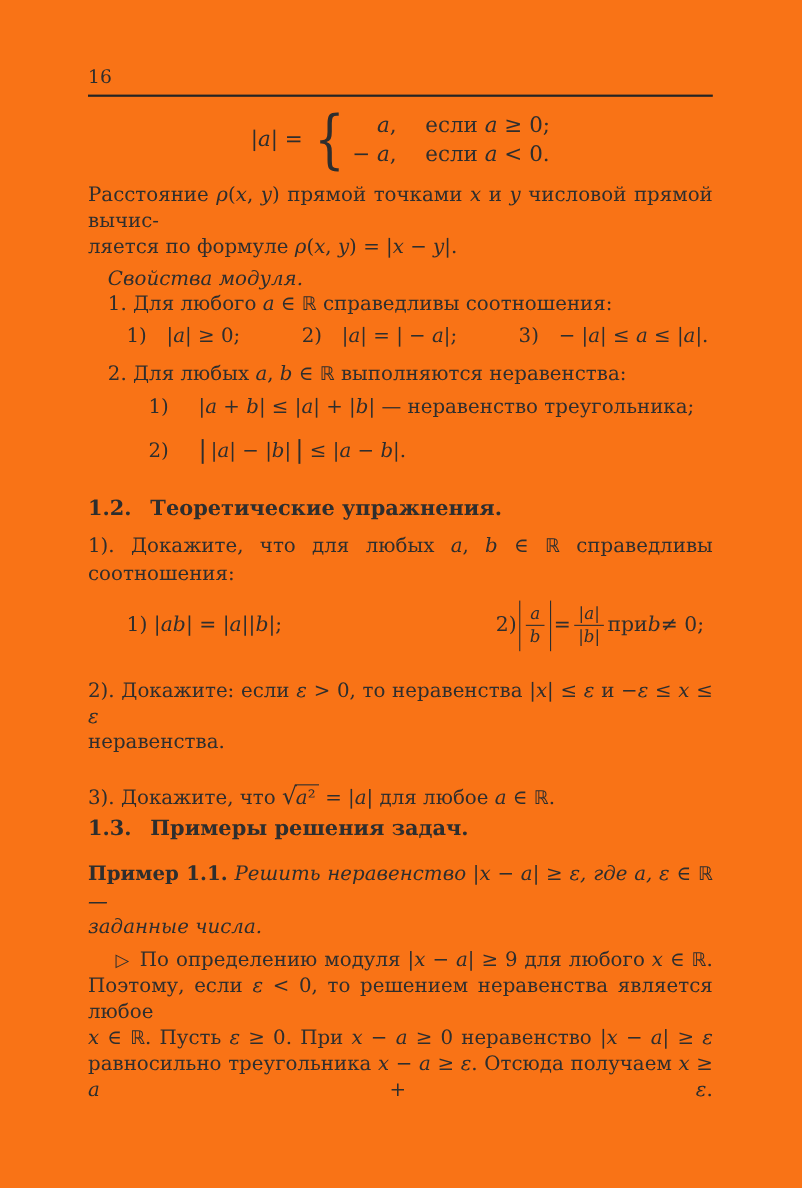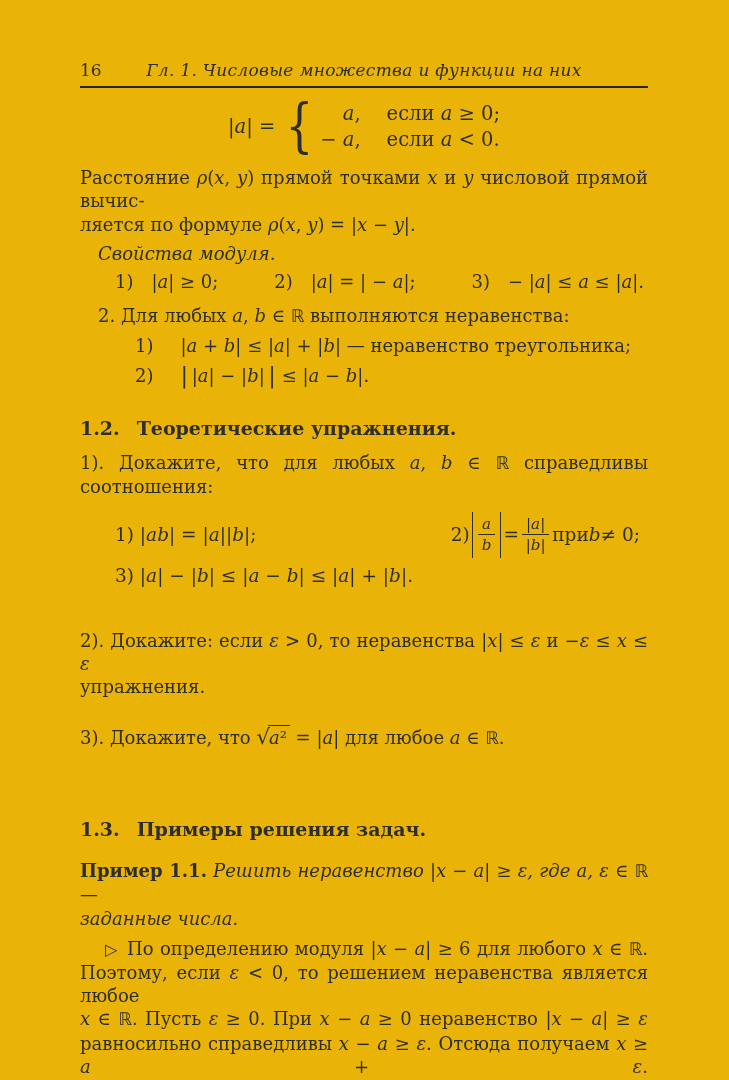--- a/index.html
+++ b/index.html
@@ -1,17 +1,17 @@
 <!DOCTYPE html>
 <html><head>
 <meta charset="utf-8">
 <style>
   html,body{margin:0;padding:0;background:#888;}
   .page{
-    width:729px;height:1080px;background:#eab308;overflow:hidden;
+    width:729px;height:1080px;background:#f97316;overflow:hidden;
     font-family:"DejaVu Serif","Liberation Serif",serif;
     color:#2e2e2e;position:relative;margin:0 auto;
     font-size:18px;line-height:23.2px;
   }
   .content{padding:0 81px 0 80px;}
   
   .page-header{
     margin-top:60px;position:relative;height:22px;
     border-bottom:2.5px solid #242424;padding-bottom:4px;
     font-size:17px;line-height:20px;
@@ -29,32 +29,32 @@
   .line{min-height:23.2px;}
   .jl{text-align:justify;text-align-last:justify;}
   .ind{text-indent:25px;}
   .indent18{text-indent:18px;}
   .italic{font-style:italic;}
   .para{margin-top:9px;}
   .dist-para{margin-top:12px;}
   .props-title{margin-top:6px;}
   .rel-row{display:flex;justify-content:space-between;padding:0 4px 0 35px;margin-top:4px;line-height:26px;}
   .sub{padding-left:55px;margin-top:5px;line-height:26px;}
-  .sub2{margin-top:3px;}
+  .sub2{margin-top:13px;}
   
   .sec-heading{font-weight:bold;font-size:19px;line-height:24px;}
   .h12{margin-top:27px;}
-  .h13{margin-top:64px;}
+  .h13{}
   .sec-num{margin-right:17px;}
   .ex-intro{margin-top:11px;}
   
   .f-row{display:flex;justify-content:space-between;align-items:center;padding:0 8px 0 35px;margin-top:8px;min-height:56px;font-size:18.5px;}
   .f-cell{display:inline-flex;align-items:center;}
   .f-row3{padding-left:35px;margin-top:0;font-size:18.5px;line-height:26px;}
-  .ex2{margin-top:40px;}
+  .ex2{margin-top:20px;}
   .ex3{margin-top:24px;line-height:30px;}
   .example-para{margin-top:18px;}
   .solution{margin-top:7px;}
   
   .s-i{font-style:italic;}
   .s-b{font-weight:bold;margin-top:14px;}
   .s-bb{font-family:"DejaVu Sans","Liberation Sans",sans-serif;font-size:.95em;}
   .s-tri{font-family:"DejaVu Sans","Liberation Sans",sans-serif;font-size:.9em;}
   .s-big{font-size:1.25em;vertical-align:-1px;}
   
@@ -68,40 +68,40 @@
   .radicand{border-top:1.5px solid #2e2e2e;padding:1px 3px 0 1px;margin-left:-2px;}
 </style>
 </head>
 <body>
 
 <div class="page">
   <div class="content">
 
     <div class="page-header">
       <span class="page-num">16</span>
-      <span class="running-title">Гл. 1. Числовые множества и функции на них</span>
     </div>
 
     <div class="cases-formula">
       <span class="cases-lhs"><span>|</span><span class="s-i">a</span><span>| =</span></span>
       <span class="brace">{</span>
       <span class="case-grid">
         <span class="case-val"><span class="s-i">a</span><span>,</span></span>
         <span class="case-cond"><span>если </span><span class="s-i">a</span><span> ≥ 0;</span></span>
         <span class="case-val"><span>− </span><span class="s-i">a</span><span>,</span></span>
         <span class="case-cond"><span>если </span><span class="s-i">a</span><span> &lt; 0.</span></span>
       </span>
     </div>
 
     <div class="dist-para">
       <div class="line jl"><span>Расстояние </span><span class="s-i">ρ</span><span>(</span><span class="s-i">x</span><span>, </span><span class="s-i">y</span><span>) прямой точками </span><span class="s-i">x</span><span> и </span><span class="s-i">y</span><span> числовой прямой вычис-</span></div>
       <div class="line"><span>ляется по формуле </span><span class="s-i">ρ</span><span>(</span><span class="s-i">x</span><span>, </span><span class="s-i">y</span><span>) = |</span><span class="s-i">x</span><span> − </span><span class="s-i">y</span><span>|.</span></div>
     </div>
 
     <div class="props-title line indent18 italic">Свойства модуля.</div>
+    <div class="line indent18"><span>1. Для любого </span><span class="s-i">a</span><span> ∈ </span><span class="s-bb">ℝ</span><span> справедливы соотношения:</span></div>
 
     <div class="rel-row">
       <span><span>1)  |</span><span class="s-i">a</span><span>| ≥ 0;</span></span>
       <span><span>2)  |</span><span class="s-i">a</span><span>| = | − </span><span class="s-i">a</span><span>|;</span></span>
       <span><span>3)  − |</span><span class="s-i">a</span><span>| ≤ </span><span class="s-i">a</span><span> ≤ |</span><span class="s-i">a</span><span>|.</span></span>
     </div>
 
     <div class="line indent18 para"><span>2. Для любых </span><span class="s-i">a</span><span>, </span><span class="s-i">b</span><span> ∈ </span><span class="s-bb">ℝ</span><span> выполняются неравенства:</span></div>
     <div class="line sub"><span>1)   |</span><span class="s-i">a</span><span> + </span><span class="s-i">b</span><span>| ≤ |</span><span class="s-i">a</span><span>| + |</span><span class="s-i">b</span><span>| — неравенство треугольника;</span></div>
     <div class="line sub sub2"><span>2)   </span><span class="s-big">|</span><span> |</span><span class="s-i">a</span><span>| − |</span><span class="s-i">b</span><span>| </span><span class="s-big">|</span><span> ≤ |</span><span class="s-i">a</span><span> − </span><span class="s-i">b</span><span>|.</span></div>
@@ -133,40 +133,39 @@
           <span> = </span>
           <span class="frac">
             <span class="num"><span>|</span><span class="s-i">a</span><span>|</span></span>
             <span class="den"><span>|</span><span class="s-i">b</span><span>|</span></span>
           </span>
           <span> при </span>
           <span class="s-i">b</span>
           <span> ≠ 0;</span>
         </span>
     </div>
-    <div class="line f-row3"><span>3) |</span><span class="s-i">a</span><span>| − |</span><span class="s-i">b</span><span>| ≤ |</span><span class="s-i">a</span><span> − </span><span class="s-i">b</span><span>| ≤ |</span><span class="s-i">a</span><span>| + |</span><span class="s-i">b</span><span>|.</span></div>
 
     <div class="ex2">
       <div class="line jl"><span>2). Докажите: если </span><span class="s-i">ε</span><span> &gt; 0, то неравенства |</span><span class="s-i">x</span><span>| ≤ </span><span class="s-i">ε</span><span> и −</span><span class="s-i">ε</span><span> ≤ </span><span class="s-i">x</span><span> ≤ </span><span class="s-i">ε</span></div>
-      <div class="line"><span>упражнения.</span></div>
+      <div class="line"><span>неравенства.</span></div>
     </div>
 
     <div class="line ex3"><span>3). Докажите, что </span><span class="sqrt"><span class="radical">√</span><span class="radicand"><span class="s-i">a</span><span>²</span></span></span><span> = |</span><span class="s-i">a</span><span>| для любое </span><span class="s-i">a</span><span> ∈ </span><span class="s-bb">ℝ</span><span>.</span></div>
 
     <div class="sec-heading h13">
       <span class="sec-num">1.3.</span><span>Примеры решения задач.</span>
     </div>
 
     <div class="example-para">
       <div class="line jl"><span class="s-b">Пример 1.1.</span><span> </span><span class="s-i">Решить неравенство |x − a| ≥ ε, где a, ε ∈ </span><span class="s-bb">ℝ</span><span class="s-i"> —</span></div>
       <div class="line"><span class="s-i">заданные числа.</span></div>
     </div>
 
     <div class="solution">
-      <div class="line jl ind"><span class="s-tri">▷</span><span> По определению модуля |</span><span class="s-i">x</span><span> − </span><span class="s-i">a</span><span>| ≥ 6 для любого </span><span class="s-i">x</span><span> ∈ </span><span class="s-bb">ℝ</span><span>.</span></div>
+      <div class="line jl ind"><span class="s-tri">▷</span><span> По определению модуля |</span><span class="s-i">x</span><span> − </span><span class="s-i">a</span><span>| ≥ 9 для любого </span><span class="s-i">x</span><span> ∈ </span><span class="s-bb">ℝ</span><span>.</span></div>
       <div class="line jl"><span>Поэтому, если </span><span class="s-i">ε</span><span> &lt; 0, то решением неравенства является любое</span></div>
       <div class="line jl"><span class="s-i">x</span><span> ∈ </span><span class="s-bb">ℝ</span><span>. Пусть </span><span class="s-i">ε</span><span> ≥ 0. При </span><span class="s-i">x</span><span> − </span><span class="s-i">a</span><span> ≥ 0 неравенство |</span><span class="s-i">x</span><span> − </span><span class="s-i">a</span><span>| ≥ </span><span class="s-i">ε</span></div>
-      <div class="line jl"><span>равносильно справедливы </span><span class="s-i">x</span><span> − </span><span class="s-i">a</span><span> ≥ </span><span class="s-i">ε</span><span>. Отсюда получаем </span><span class="s-i">x</span><span> ≥ </span><span class="s-i">a</span><span> + </span><span class="s-i">ε</span><span>.</span></div>
+      <div class="line jl"><span>равносильно треугольника </span><span class="s-i">x</span><span> − </span><span class="s-i">a</span><span> ≥ </span><span class="s-i">ε</span><span>. Отсюда получаем </span><span class="s-i">x</span><span> ≥ </span><span class="s-i">a</span><span> + </span><span class="s-i">ε</span><span>.</span></div>
 
     </div>
 
   </div>
 </div>
 
 </body></html>

